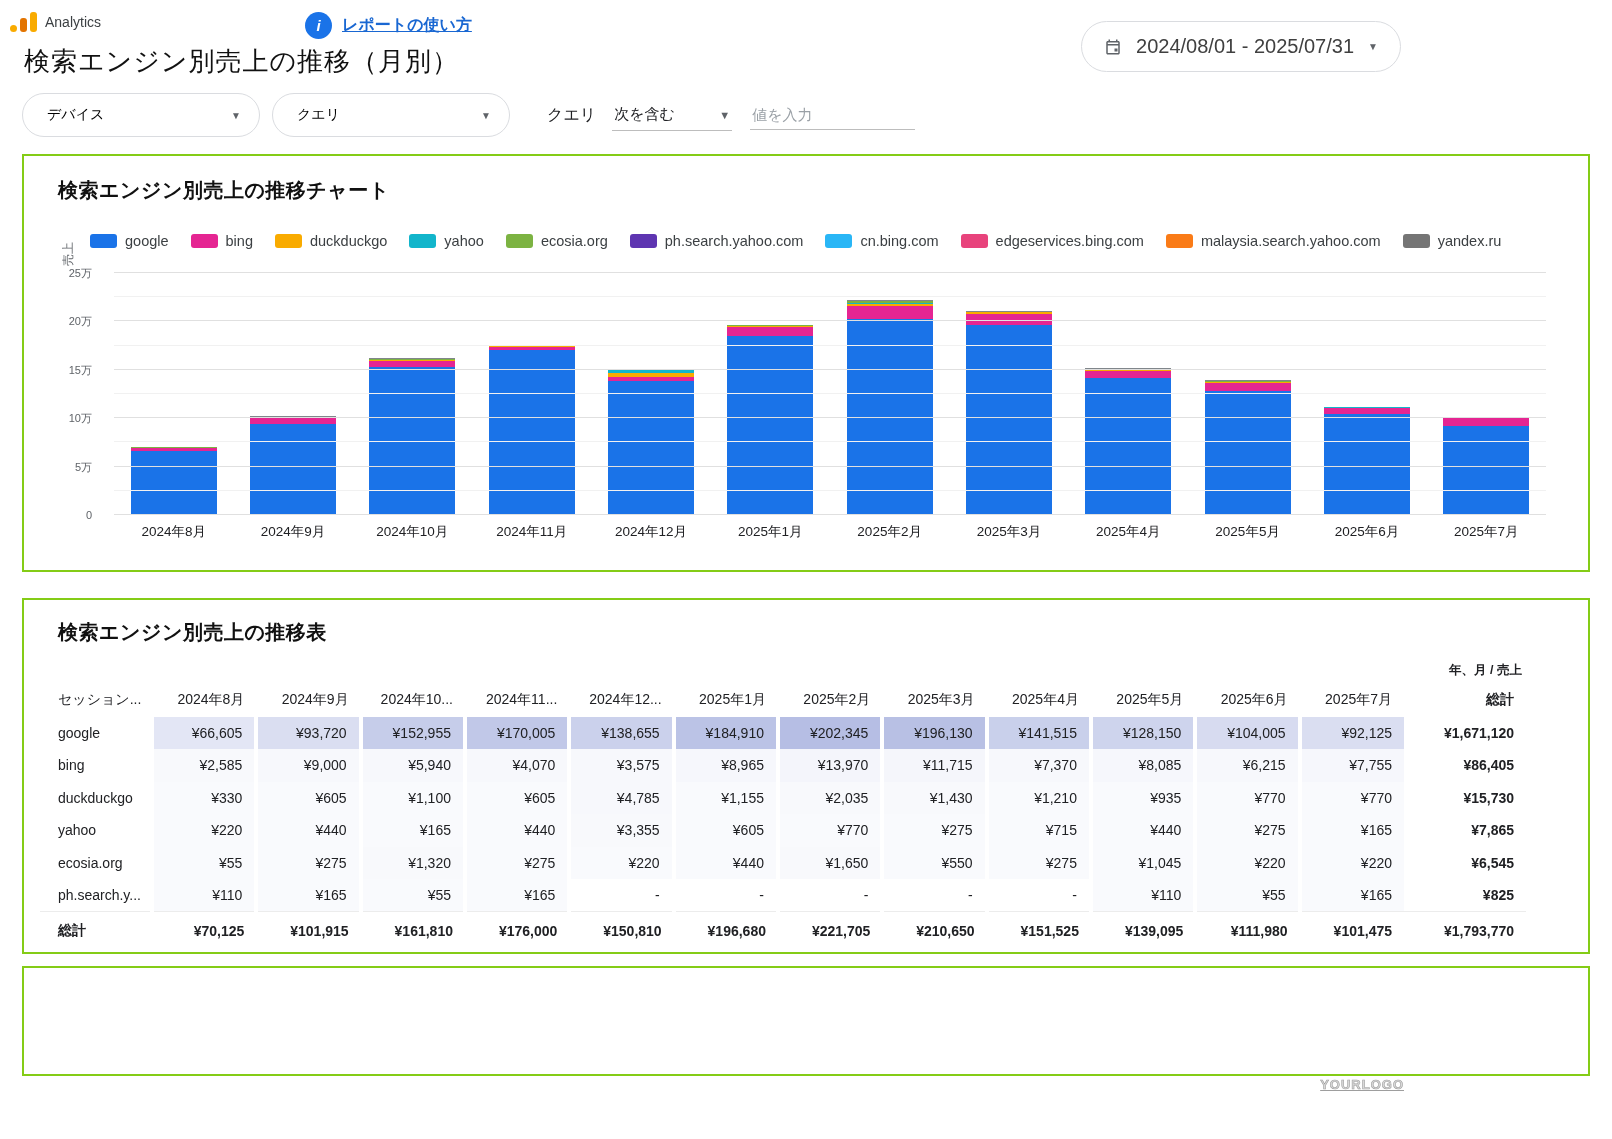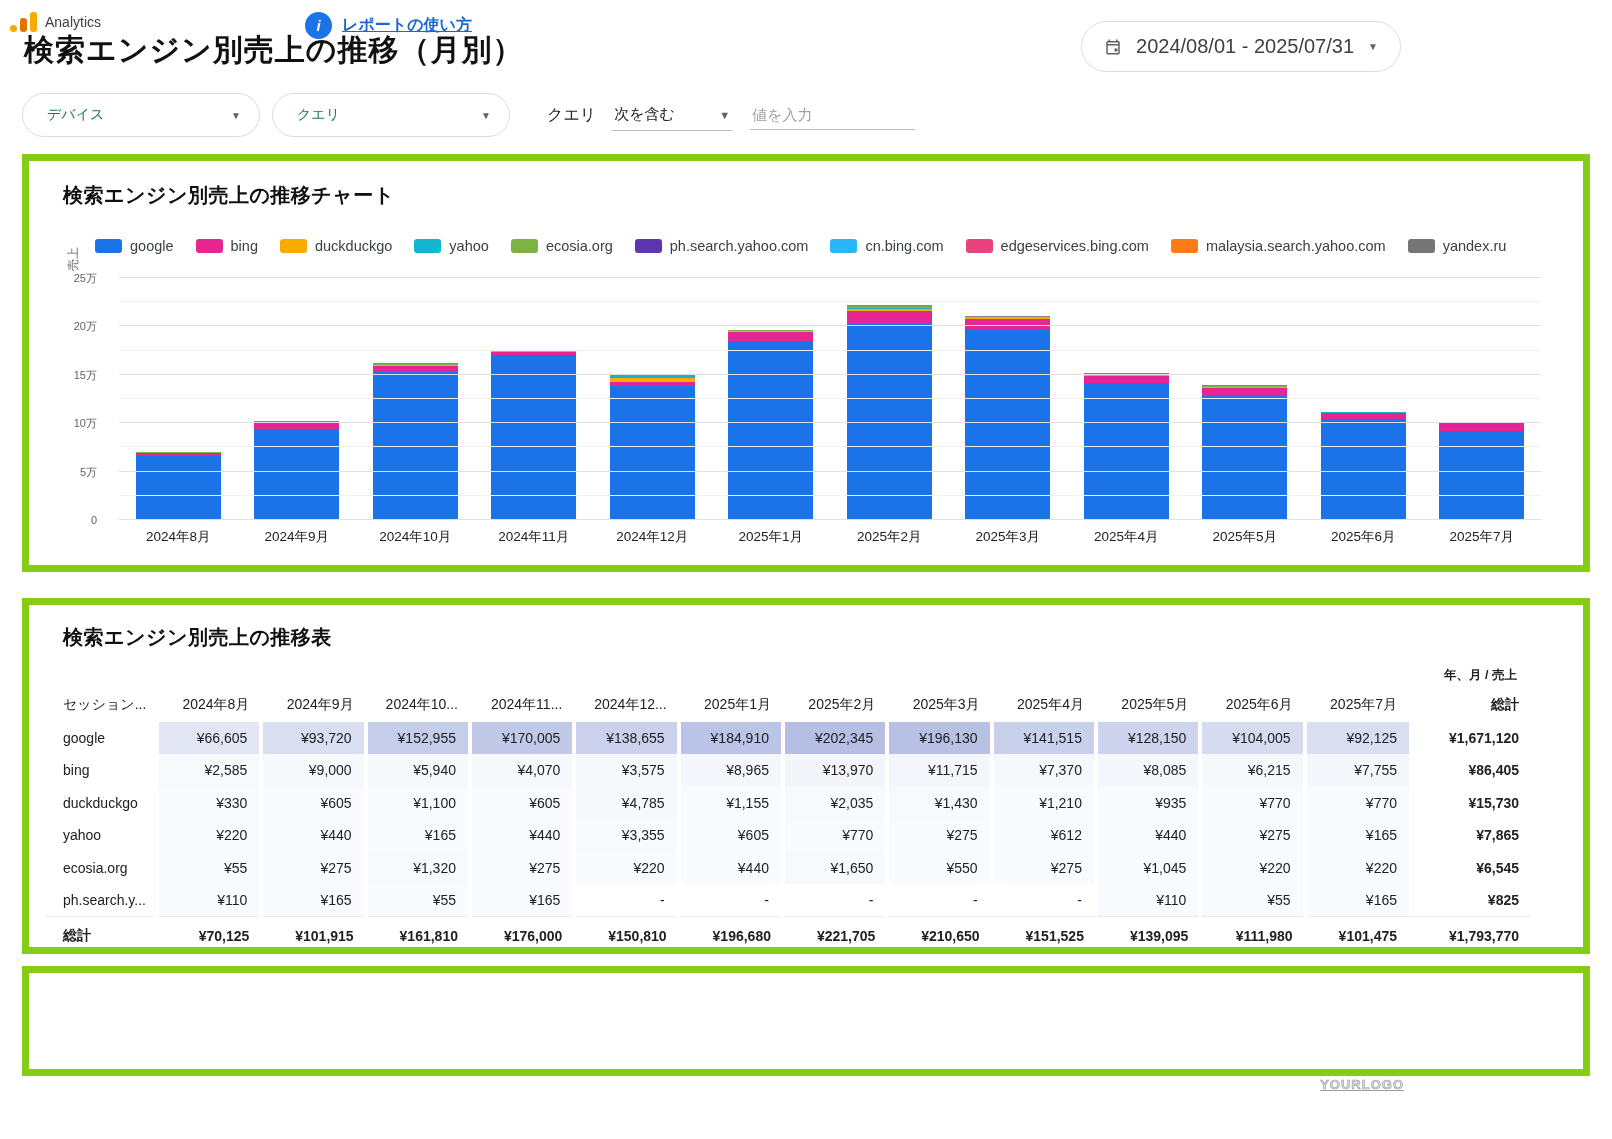--- a/index.html
+++ b/index.html
@@ -11,43 +11,43 @@
   .brand-row { position:absolute; top:12px; left:10px; display:flex; align-items:center; gap:8px; }
   .ga-logo { display:flex; align-items:flex-end; gap:3px; height:20px; }
   .ga-dot { width:7px; height:7px; border-radius:50%; background:#F9AB00; }
   .ga-bar1 { width:7px; height:14px; border-radius:3px; background:#E37400; }
   .ga-bar2 { width:7px; height:20px; border-radius:3px; background:#F9AB00; }
   .brand-name { font-size:14px; color:#3c4043; }
   .help-row { position:absolute; top:12px; left:305px; display:flex; align-items:center; gap:10px; }
   .info-icon { width:27px; height:27px; border-radius:50%; background:#1A73E8; color:#fff;
     font-size:15px; font-weight:bold; display:flex; align-items:center; justify-content:center; font-style:italic; }
   .help-link { font-size:16px; font-weight:bold; color:#1967d2; text-decoration:underline; cursor:pointer; }
-  .page-title { position:absolute; top:30px; left:24px; font-size:30px; font-weight:bold; color:#111; letter-spacing:1px; }
+  .page-title { position:absolute; top:44px; left:24px; font-size:26px; font-weight:normal; color:#111; letter-spacing:1px; }
   .date-pill { position:absolute; top:21px; right:67px; width:320px; height:51px; border:1px solid #dadce0;
     border-radius:26px; display:flex; align-items:center; justify-content:center; gap:14px; cursor:pointer; background:#fff; }
   .date-text { font-size:20px; color:#404040; }
   .cal-icon { width:18px; height:18px; }
   .caret { font-size:10px; color:#5f6368; }
 
   
   .filter-row { position:absolute; top:93px; left:22px; display:flex; align-items:center; }
   .pill { width:238px; height:44px; border:1px solid #dadce0; border-radius:22px; background:#fff;
     display:flex; align-items:center; justify-content:space-between; padding:0 18px 0 24px; cursor:pointer; margin-right:12px; }
-  .pill-label { font-size:14px; color:#15803d; }
+  .pill-label { font-size:14px; color:#000000; }
   .inline-filter { display:flex; align-items:center; margin-left:25px; }
   .inline-filter-label { font-size:16px; color:#202124; margin-right:16px; }
   .condition-select { display:flex; align-items:center; justify-content:space-between; width:120px;
     border-bottom:1px solid #bdbdbd; padding:6px 2px; font-size:15px; color:#202124; cursor:pointer; margin-right:18px; }
   .condition-caret { font-size:11px; color:#5f6368; }
   .value-input { width:165px; border:none; border-bottom:1px solid #bdbdbd; font-size:15px; padding:6px 2px;
     color:#202124; outline:none; font-family:inherit; }
   .value-input::placeholder { color:#9aa0a6; }
 
   
-  .card { position:absolute; left:22px; width:1568px; background:#fff; border:7px solid #84cc16; }
+  .card { position:absolute; left:22px; width:1568px; background:#fff; border:2px solid #84cc16; }
   .chart-card { top:154px; height:418px; }
   .table-card { top:598px; height:356px; }
   .empty-card { top:966px; height:110px; }
   .card-title { font-size:20px; font-weight:bold; color:#111; letter-spacing:0.5px; }
   .chart-card .card-title { position:absolute; top:21px; left:34px; }
   .table-card .card-title { position:absolute; top:19px; left:34px; }
 
   
   .chart-legend { position:absolute; top:77px; left:66px; display:flex; align-items:center; flex-wrap:nowrap; }
   .legend-item { display:flex; align-items:center; margin-right:22px; }
@@ -420,21 +420,21 @@
           <tr>
             <td class="dim">yahoo</td>
             <td class="num heatcell" style="background: rgba(80, 100, 190, 0.035);">¥220</td>
             <td class="num heatcell" style="background: rgba(80, 100, 190, 0.035);">¥440</td>
             <td class="num heatcell" style="background: rgba(80, 100, 190, 0.035);">¥165</td>
             <td class="num heatcell" style="background: rgba(80, 100, 190, 0.035);">¥440</td>
             <td class="num heatcell" style="background: rgba(80, 100, 190, 0.04);">¥3,355</td>
             <td class="num heatcell" style="background: rgba(80, 100, 190, 0.035);">¥605</td>
             <td class="num heatcell" style="background: rgba(80, 100, 190, 0.035);">¥770</td>
             <td class="num heatcell" style="background: rgba(80, 100, 190, 0.035);">¥275</td>
-            <td class="num heatcell" style="background: rgba(80, 100, 190, 0.035);">¥612</td>
+            <td class="num heatcell" style="background: rgba(80, 100, 190, 0.035);">¥715</td>
             <td class="num heatcell" style="background: rgba(80, 100, 190, 0.035);">¥440</td>
             <td class="num heatcell" style="background: rgba(80, 100, 190, 0.035);">¥275</td>
             <td class="num heatcell" style="background: rgba(80, 100, 190, 0.035);">¥165</td>
             <td class="num totalcol">¥7,865</td>
           </tr>
           <tr>
             <td class="dim">ecosia.org</td>
             <td class="num heatcell" style="background: rgba(80, 100, 190, 0.035);">¥55</td>
             <td class="num heatcell" style="background: rgba(80, 100, 190, 0.035);">¥275</td>
             <td class="num heatcell" style="background: rgba(80, 100, 190, 0.04);">¥1,320</td>

